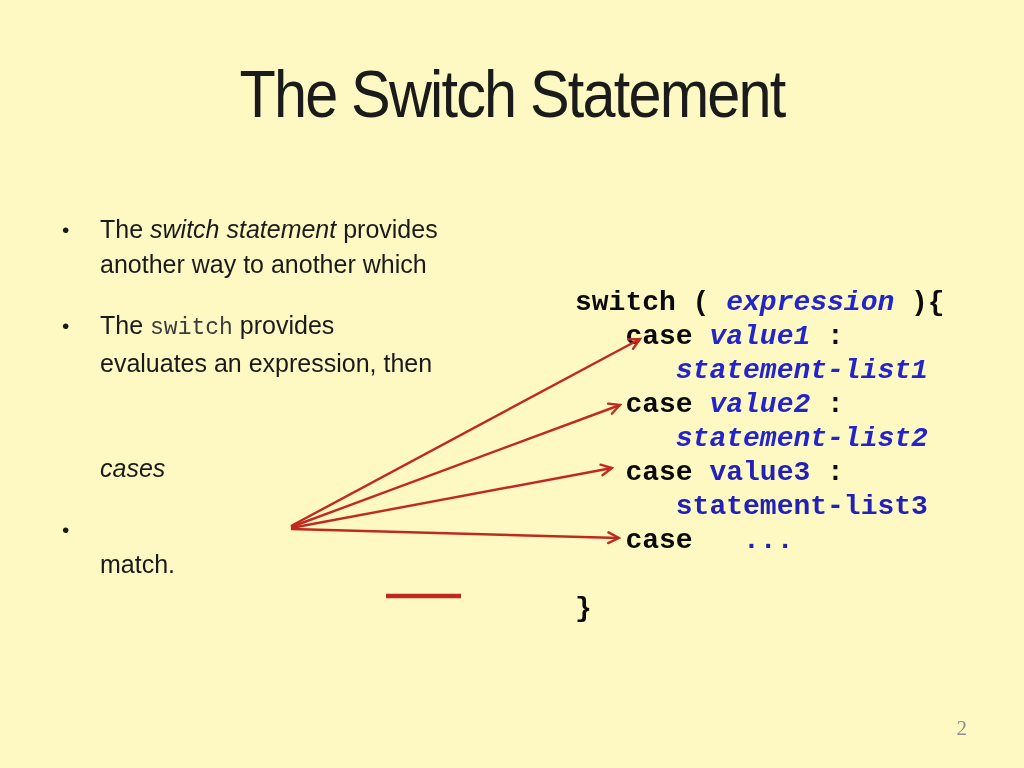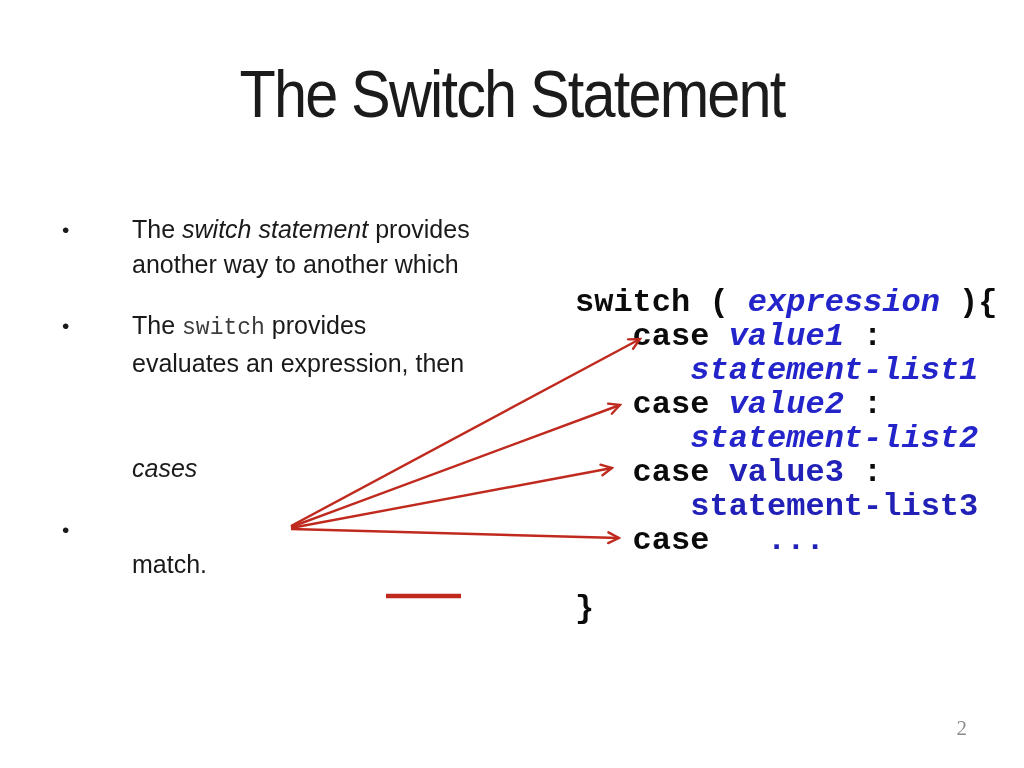--- a/index.html
+++ b/index.html
@@ -1,42 +1,42 @@
 <!DOCTYPE html>
 <html><head>
 <meta charset="utf-8">
 <style>
   html,body{margin:0;padding:0;background:#e8e8e8;}
   .slide{
-    position:relative;width:1024px;height:768px;background:#ffffff;
+    position:relative;width:1024px;height:768px;background:#fef9c3;
     font-family:"Liberation Sans",sans-serif;overflow:hidden;
   }
   .title{
     position:absolute;top:61px;left:0;width:100%;margin:0;
     text-align:center;font-size:66px;font-weight:400;line-height:1;
     letter-spacing:-2px;color:#1b1b1b;
     transform:scaleX(0.9);transform-origin:512px 50%;
   }
   .bullets{position:absolute;left:62px;top:212px;width:440px;}
   .bullet{display:flex;margin-bottom:26px;}
   .bullet-marker{
     flex:none;width:38px;font-size:21px;line-height:35px;color:#1a1a1a;
   }
   .bullet-text{
-    font-size:25px;line-height:35px;color:#1a1a1a;margin-left:32px;
+    font-size:25px;line-height:35px;color:#1a1a1a;
   }
   .run-n{font-style:normal;}
   .run-i{font-style:italic;}
   .run-m{
     font-family:"Liberation Mono",monospace;font-size:23px;color:#3c3c3c;
   }
   .code{
     position:absolute;left:575px;top:286px;
     font-family:"Liberation Mono",monospace;font-weight:700;
-    font-size:32px;line-height:34px;white-space:pre;color:#0b0b0b;
+    font-size:28px;line-height:34px;white-space:pre;color:#0b0b0b;
   }
   .code-line{height:34px;}
   .run-k{color:#0b0b0b;}
   .run-bi{color:#2424cb;font-style:italic;}
   .run-bu{color:#2121b8;font-style:normal;}
   .overlay{
     position:absolute;left:0;top:0;width:1024px;height:768px;
     pointer-events:none;
   }
   .page-number{

